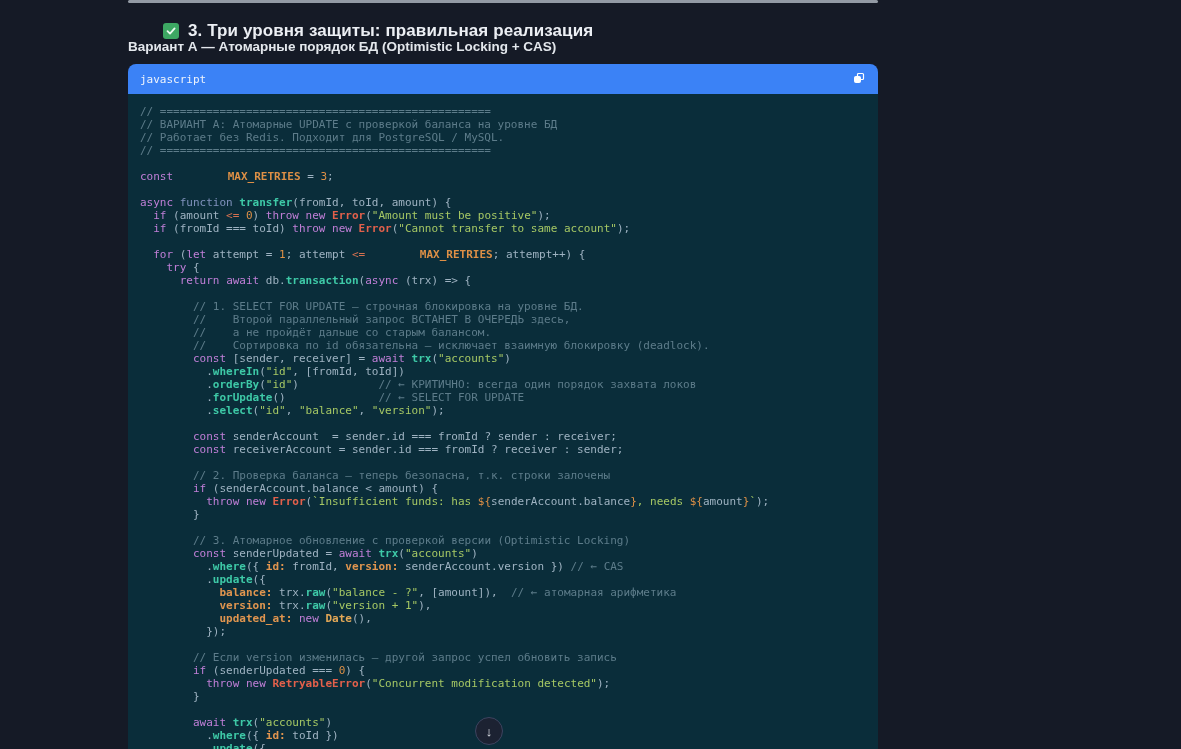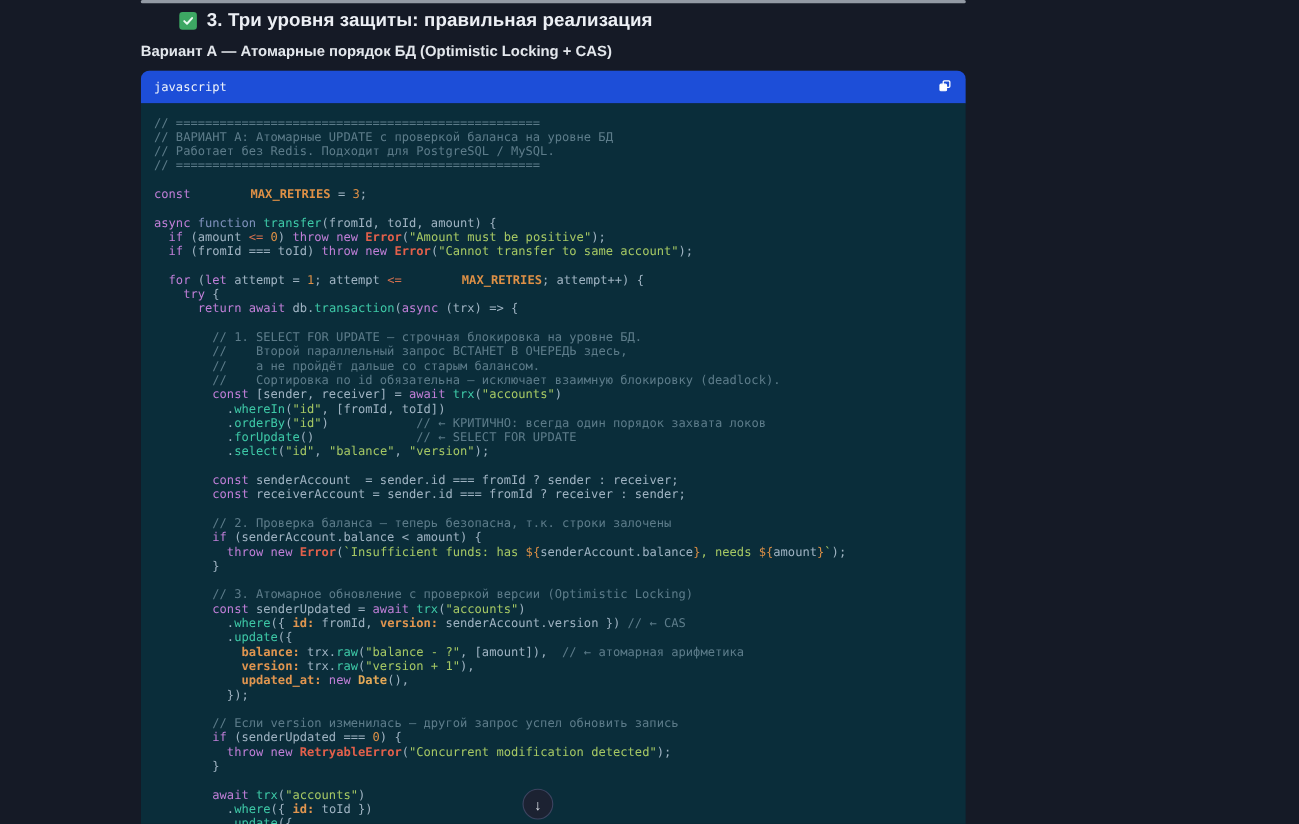--- a/index.html
+++ b/index.html
@@ -7,21 +7,21 @@
     width:1181px;height:749px;overflow:hidden;position:relative;
     background:#151a26;
     font-family:"Liberation Sans",sans-serif;
   }
   .content{position:absolute;left:128px;top:0;width:750px;}
   .hscrollbar{
     position:absolute;left:0;top:0;width:750px;height:3px;
     background:#939aa4;border-radius:2px;
   }
   .heading{
-    position:absolute;left:0;top:9px;width:750px;margin:0;
+    position:absolute;left:0;top:21px;width:750px;margin:0;
     display:flex;align-items:center;gap:9px;
     color:#eceff4;font-size:17px;font-weight:bold;letter-spacing:.1px;padding-left:35px;
   }
   .check{
     width:16px;height:16px;border-radius:3px;background:#3da863;
     display:inline-flex;align-items:center;justify-content:center;flex:0 0 auto;
   }
   .check svg{display:block;}
   .subheading{
     position:absolute;left:0;top:39px;width:750px;
@@ -48,21 +48,21 @@
     padding:11px 12px 10px 12px;margin:0;overflow:hidden;
   }
   .cl{
     font-family:"DejaVu Sans Mono","Liberation Mono",monospace;
     font-size:11px;line-height:13px;height:13px;white-space:pre;
   }
   .tok-d{color:#9fb3c2;}
   .tok-c{color:#5d7c8a;}
   .tok-k{color:#c17fd8;}
   .tok-fk{color:#8092bd;}
-  .tok-m{color:#3ec9a7;font-weight:normal;}
+  .tok-m{color:#3ec9a7;font-weight:bold;}
   .tok-s{color:#a6c864;}
   .tok-n{color:#de9046;}
   .tok-u{color:#de9046;font-weight:bold;padding-left:48px;}
   .tok-t{color:#e2604b;font-weight:bold;}
   .tok-dt{color:#e3a857;font-weight:bold;}
   .tok-p{color:#e0954f;font-weight:bold;}
   .tok-o{color:#d4704f;}
   .tok-sub{color:#de9046;}
   .scrolldown{
     position:absolute;left:475px;top:717px;width:28px;height:28px;
@@ -83,21 +83,21 @@
       <svg width="10" height="10" viewBox="0 0 10 10">
           <path d="M1.5 5.2 L4 7.6 L8.6 2.4" stroke="#eafaf0" stroke-width="1.8" fill="none" stroke-linecap="round" stroke-linejoin="round"></path>
         </svg>
     </span>
     <span>3. Три уровня защиты: правильная реализация</span>
   </h3>
 
   <div class="subheading">Вариант А — Атомарные порядок БД (Optimistic Locking + CAS)</div>
 
   <div class="codeblock">
-    <div class="codeheader" style="background: #1d4ed8;">
+    <div class="codeheader" style="background: #3b82f6;">
       <span class="lang">javascript</span>
       <button class="copy" title="">
         <span>
           <svg width="12" height="12" viewBox="0 0 12 12">
             <rect x="4.5" y="1.5" width="6" height="6" rx="1" fill="none" stroke="#ffffff" stroke-width="1.2"></rect>
             <rect x="1.5" y="4.5" width="6" height="6" rx="1" fill="#ffffff" stroke="#ffffff" stroke-width="1"></rect>
           </svg>
         </span>
       </button>
     </div>

